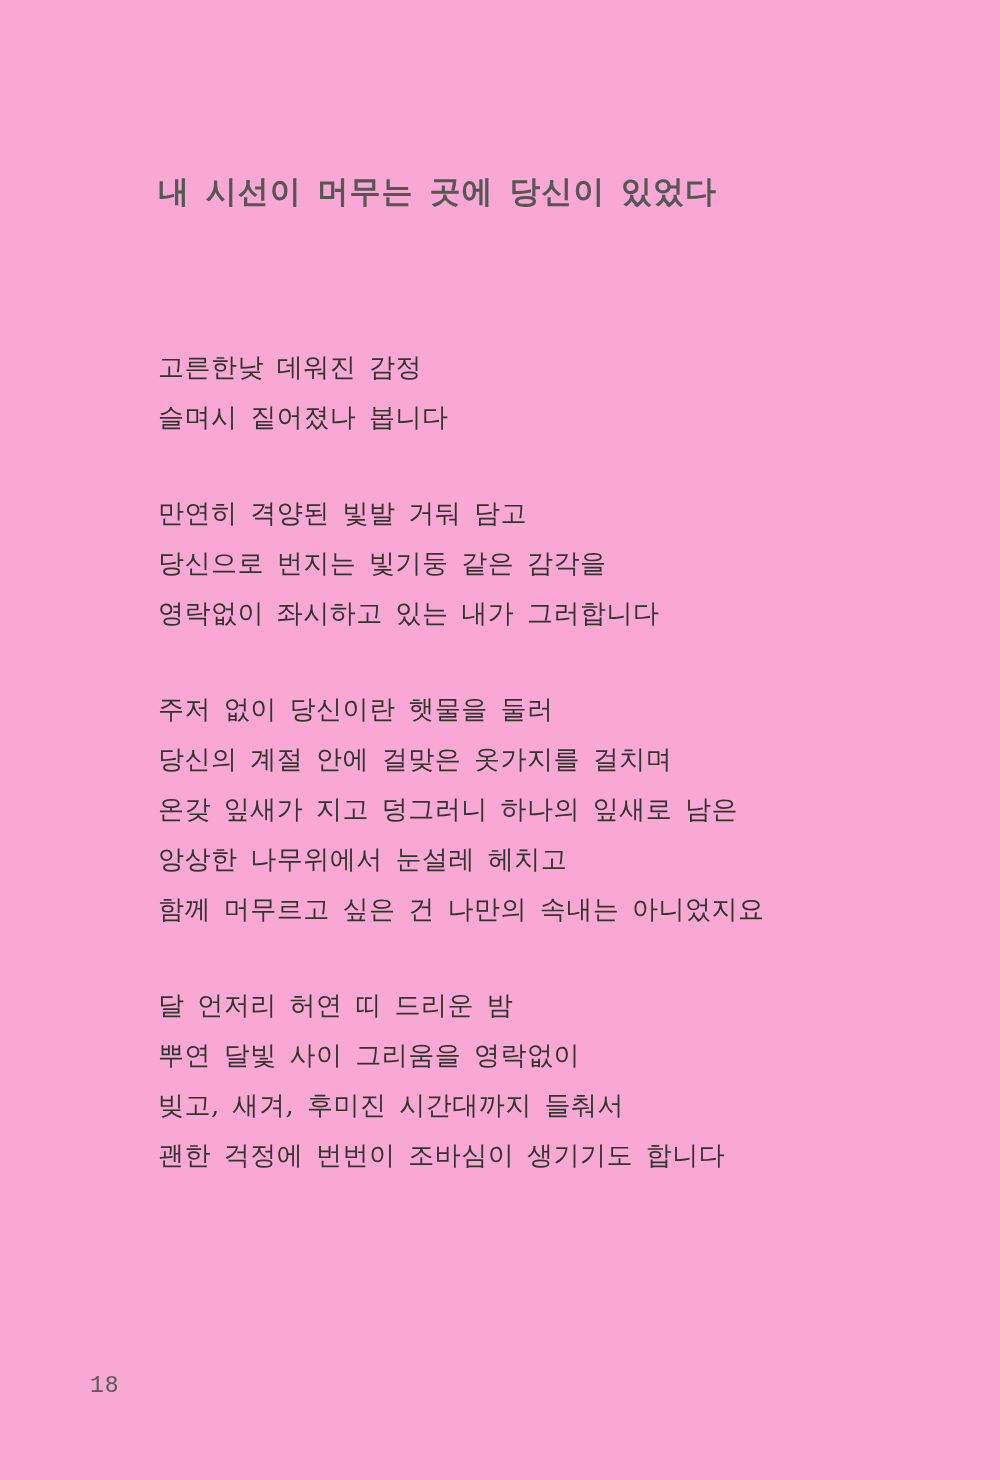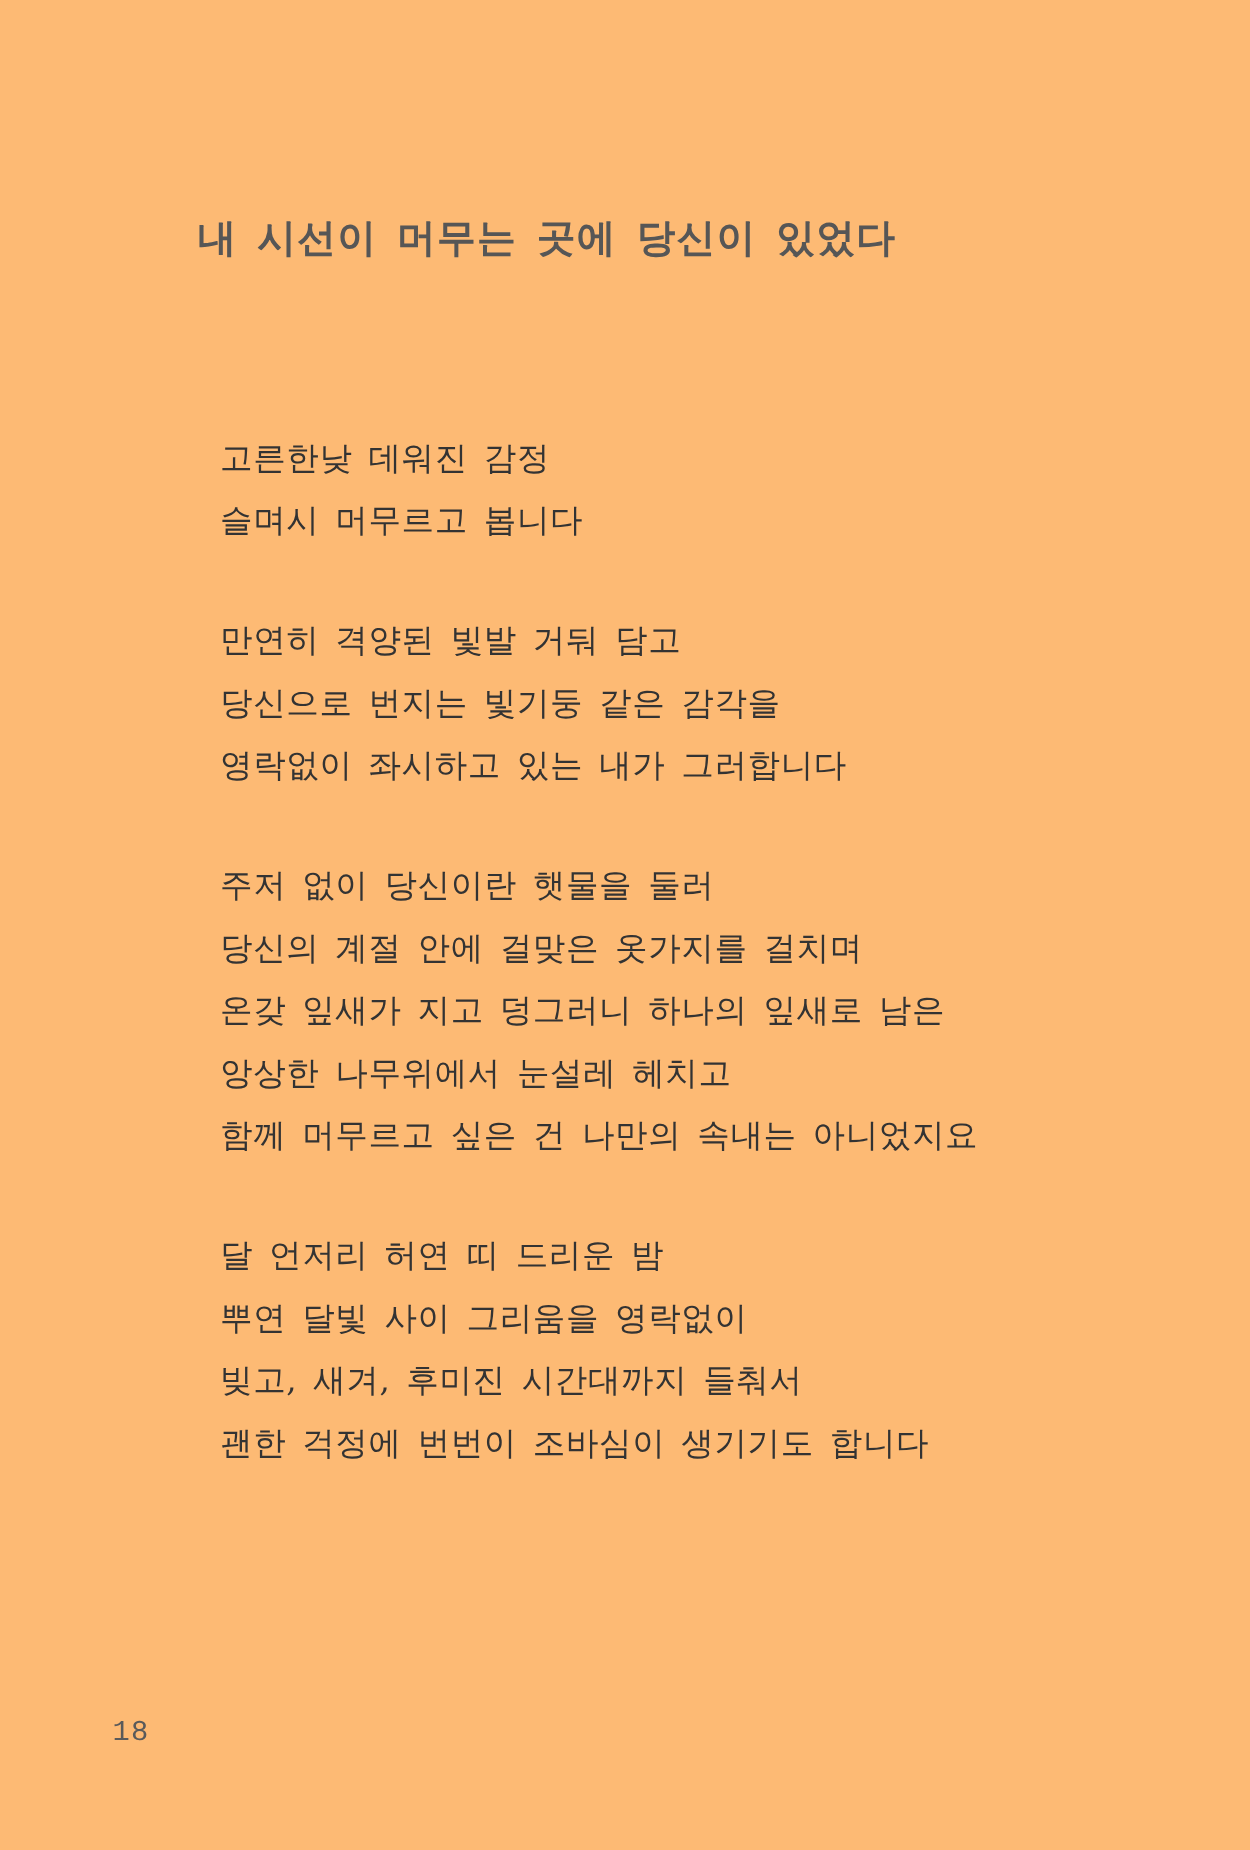--- a/index.html
+++ b/index.html
@@ -4,39 +4,39 @@
 <style>
   html, body {
     margin: 0;
     padding: 0;
     background: #ffffff;
   }
   .page {
     position: relative;
     width: 1000px;
     height: 1480px;
-    background: #fdba74;
+    background: #f9a8d4;
     overflow: hidden;
     font-family: "DejaVu Serif", "Liberation Serif", serif;
   }
   .poem-title {
     position: absolute;
     left: 158px;
     top: 146px;
     font-size: 31px;
     line-height: 48px;
     font-weight: 600;
     letter-spacing: 1px;
     word-spacing: 4px;
     color: #565656;
     white-space: nowrap;
   }
   .poem-body {
     position: absolute;
-    left: 176px;
+    left: 158px;
     top: 342px;
     color: #333333;
   }
   .stanza {
     margin: 0 0 46px 0;
   }
   .poem-line {
     font-size: 26px;
     line-height: 50px;
     font-weight: 400;
@@ -58,21 +58,21 @@
 </style>
 </head>
 <body>
 
 <div class="page">
   <h1 class="poem-title">내 시선이 머무는 곳에 당신이 있었다</h1>
 
   <div class="poem-body">
       <div class="stanza">
         <div class="poem-line">고른한낮 데워진 감정</div>
-        <div class="poem-line">슬며시 머무르고 봅니다</div>
+        <div class="poem-line">슬며시 짙어졌나 봅니다</div>
       </div>
       <div class="stanza">
         <div class="poem-line">만연히 격양된 빛발 거둬 담고</div>
         <div class="poem-line">당신으로 번지는 빛기둥 같은 감각을</div>
         <div class="poem-line">영락없이 좌시하고 있는 내가 그러합니다</div>
       </div>
       <div class="stanza">
         <div class="poem-line">주저 없이 당신이란 햇물을 둘러</div>
         <div class="poem-line">당신의 계절 안에 걸맞은 옷가지를 걸치며</div>
         <div class="poem-line">온갖 잎새가 지고 덩그러니 하나의 잎새로 남은</div>

